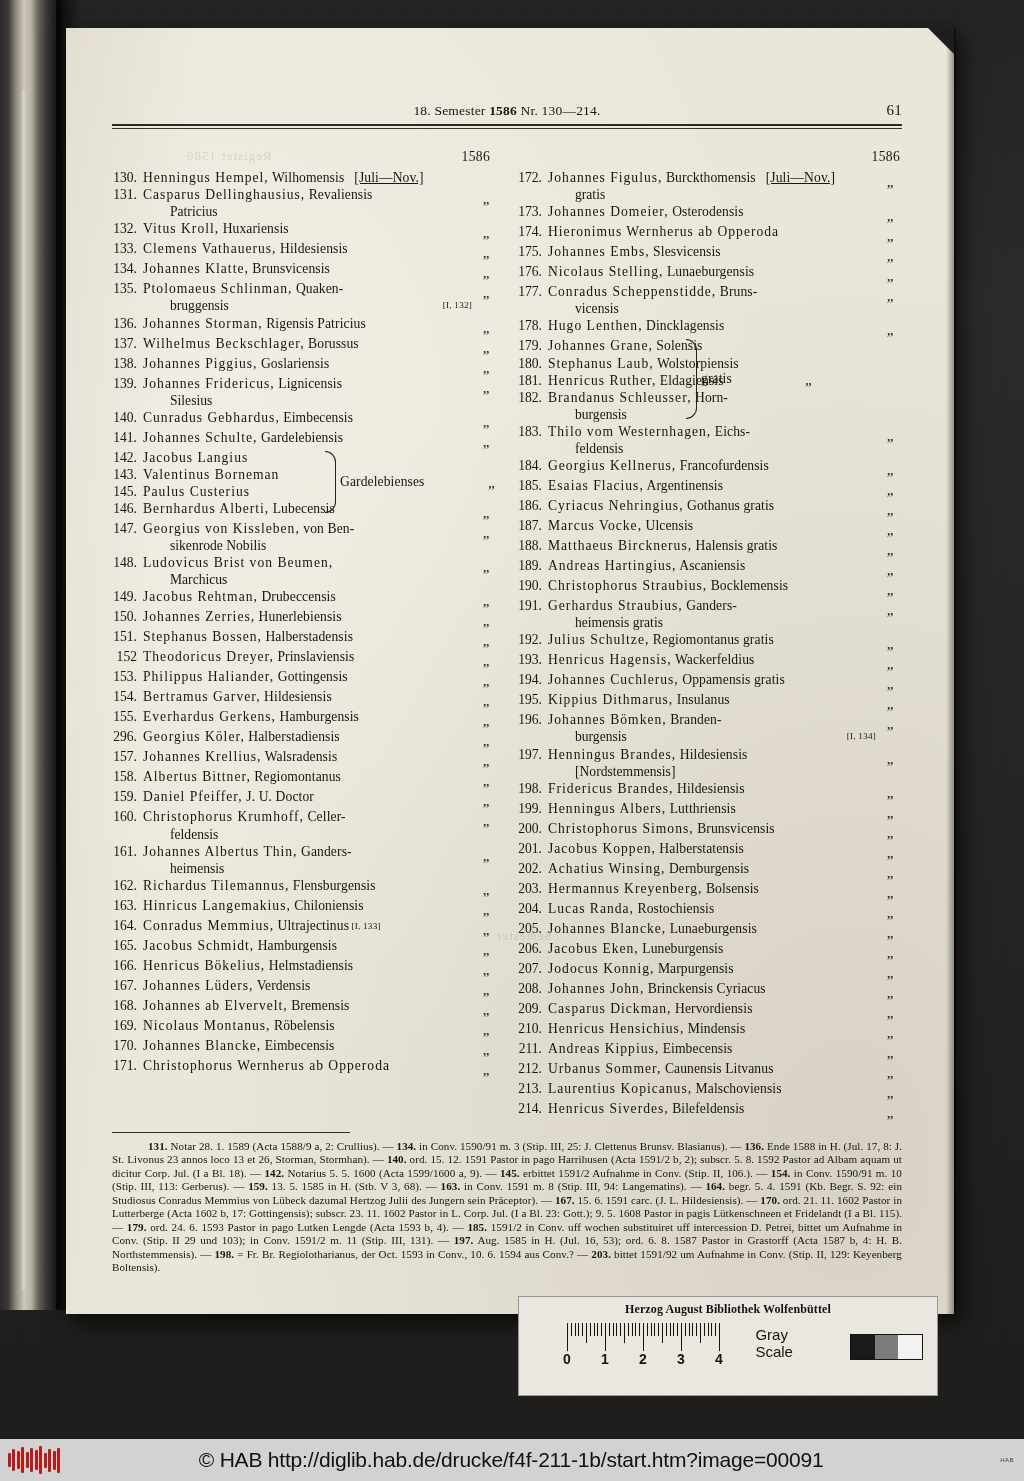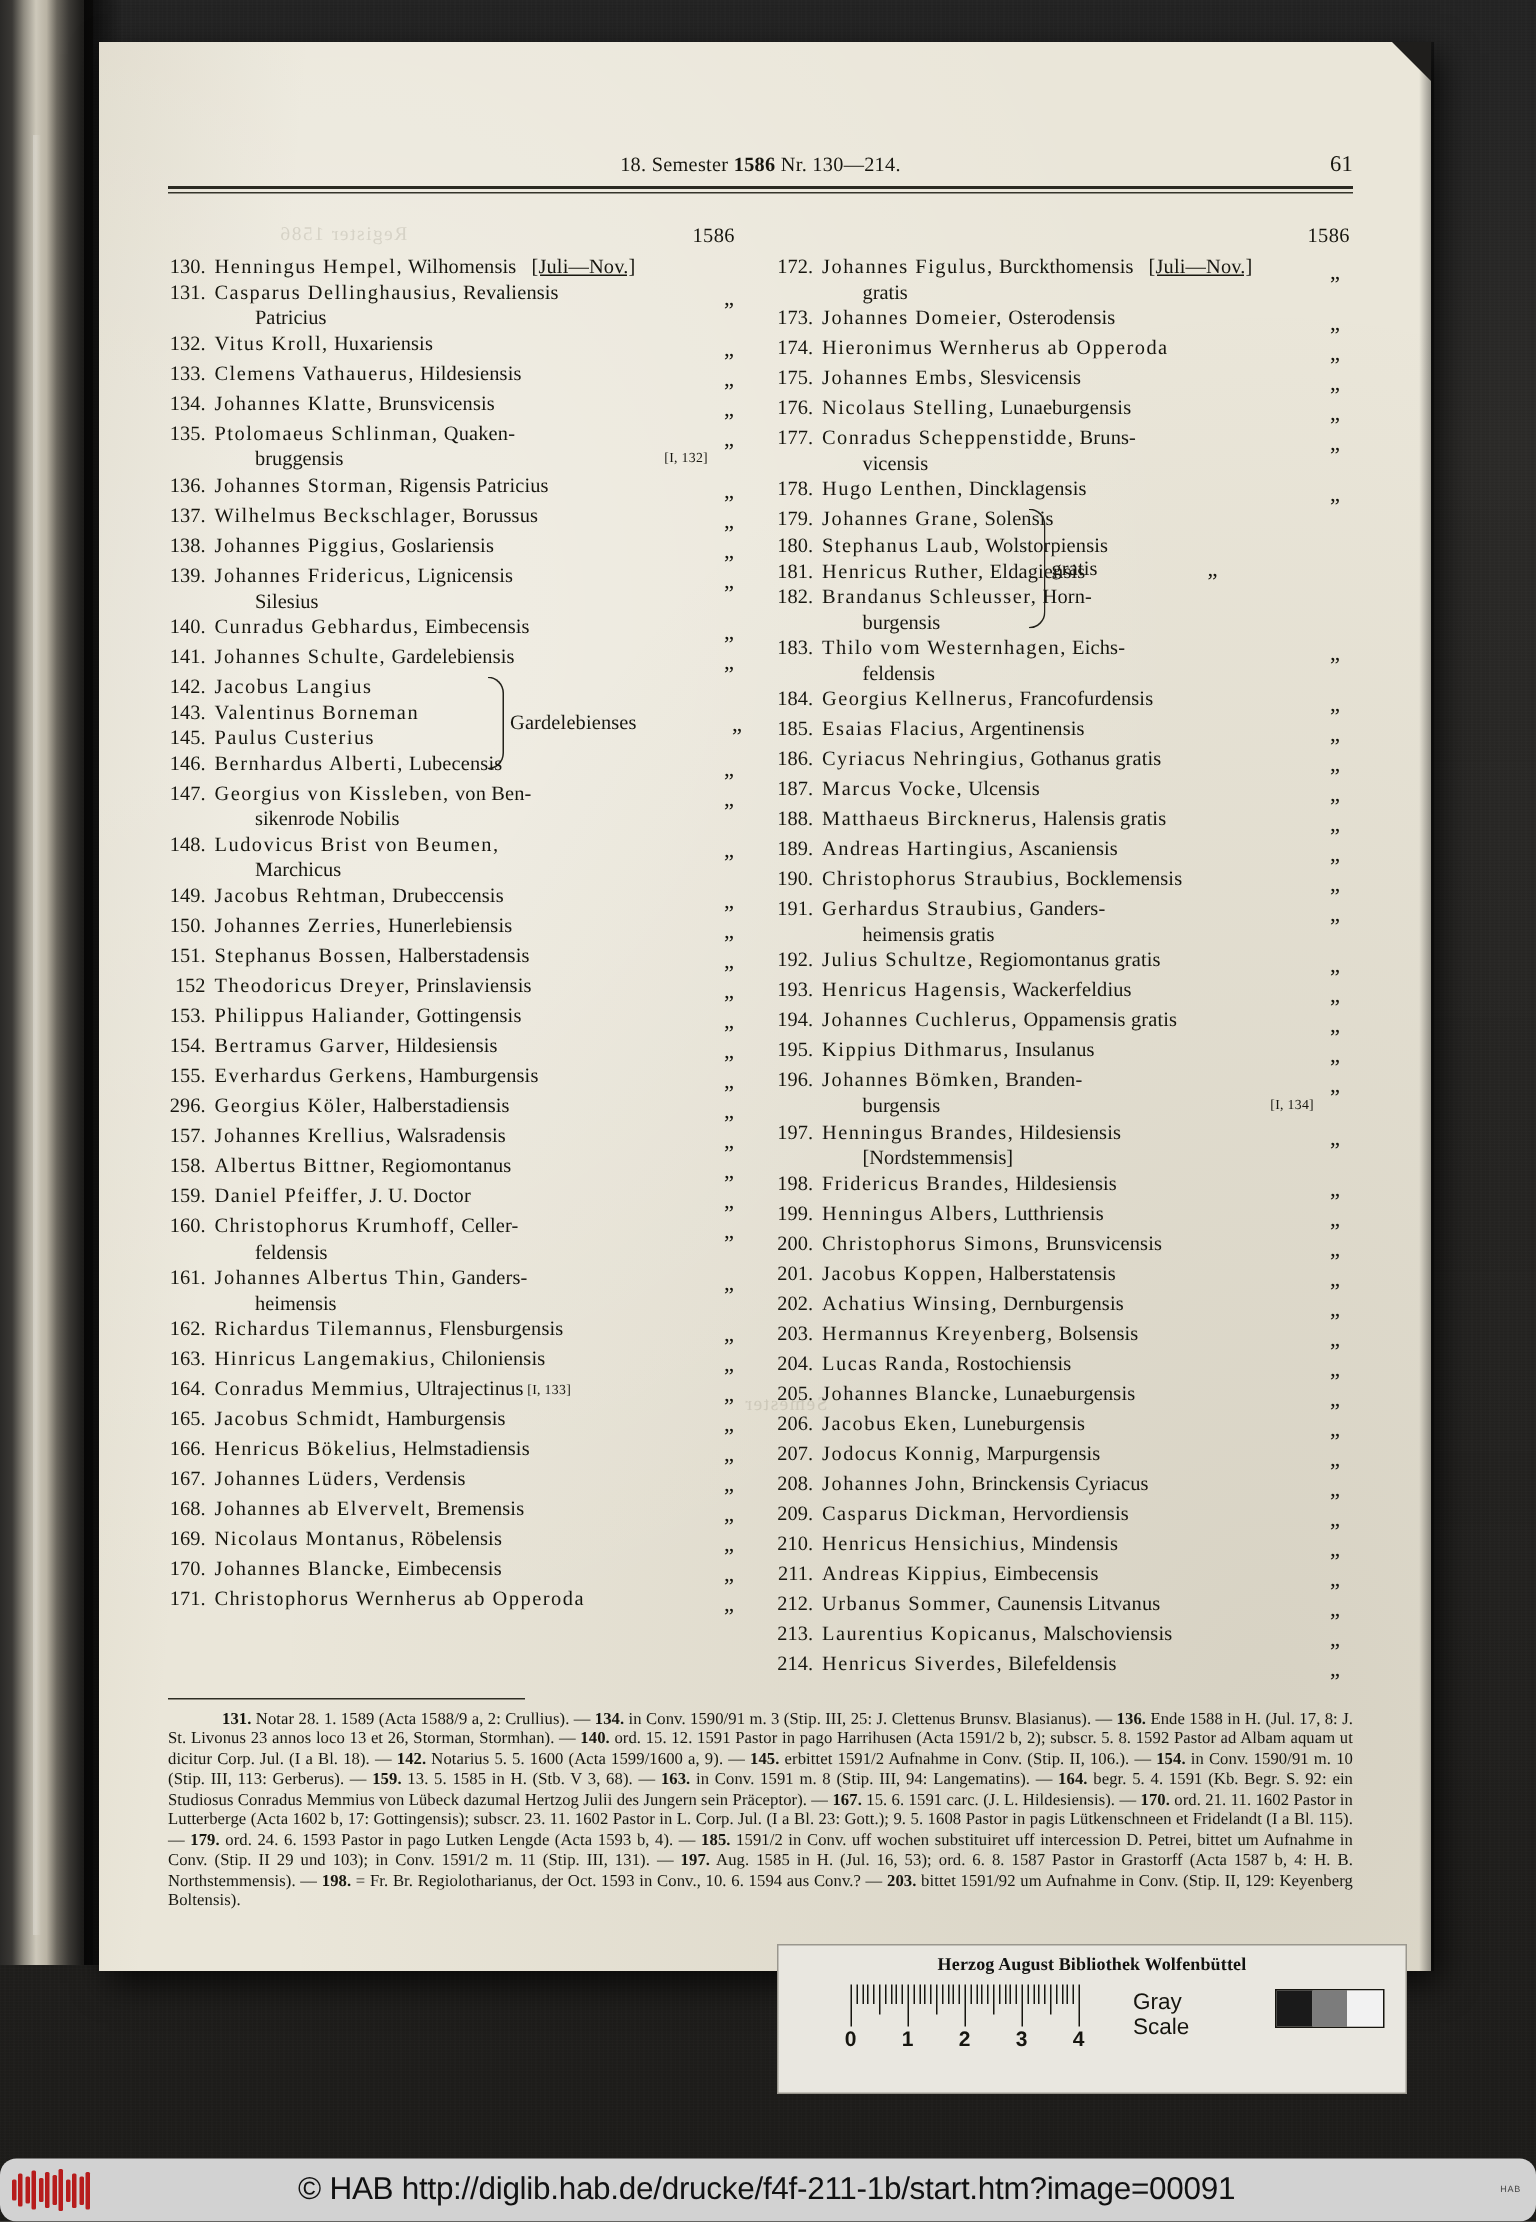--- a/index.html
+++ b/index.html
@@ -237,38 +237,38 @@
   #ruler .cm   { height: 28px; }
   #ruler .half { height: 20px; }
   #ruler .mm   { height: 13px; width: 1.1px; }
   #ruler .lbl {
     position: absolute; top: 28px;
     font-family: "Liberation Sans", sans-serif;
     font-size: 14px; font-weight: bold; color: #16150f;
     transform: translateX(-50%);
   }
   #grayscale-wrap {
-    display: flex; align-items: flex-start; gap: 26px;
+    display: flex; align-items: flex-end; gap: 26px;
     margin-left: 14px; margin-top: 3px;
   }
   #grayscale-label {
     font-family: "Liberation Sans", sans-serif;
     font-size: 15px; color: #16150f;
   }
   #grayscale-patches {
     display: flex; border: 1px solid #16150f; height: 26px; width: 78px;
   }
   #grayscale-patches span { flex: 1 1 0; display: block; }
 
   
   #footer-bar {
     position: absolute; left: 0; bottom: 0;
     width: 1024px; height: 42px;
     background: #d2d2d2;
-    display: flex; align-items: center; border-radius: 11px;
+    display: flex; align-items: center;
   }
   #footer-logo {
     width: 56px; height: 30px; margin-left: 6px;
     display: flex; align-items: center; justify-content: center; gap: 1.5px;
   }
   #footer-logo i {
     display: block; width: 3px; background: #b71c1c; border-radius: 1px;
   }
   #footer-text {
     flex: 1; text-align: center;

